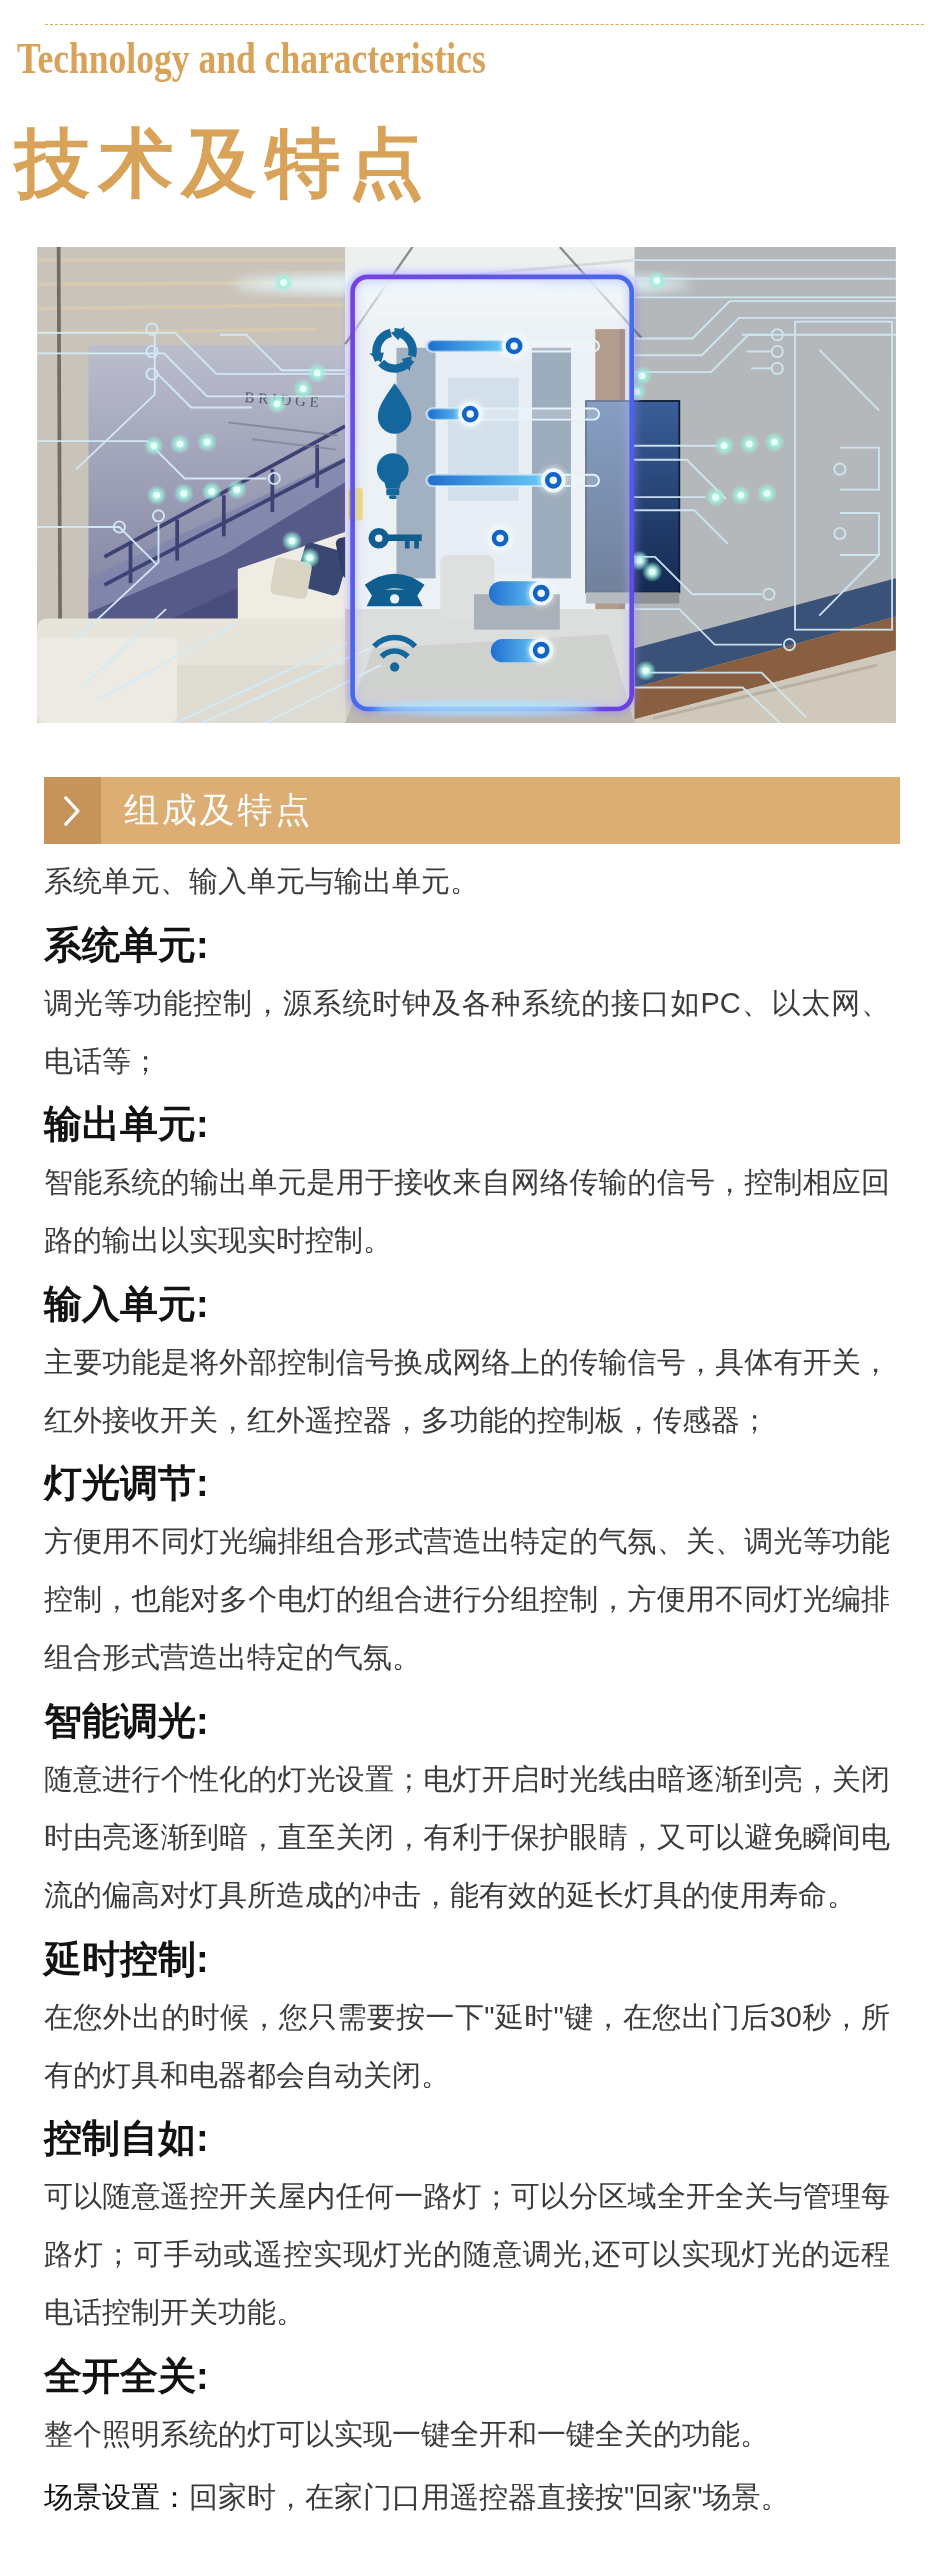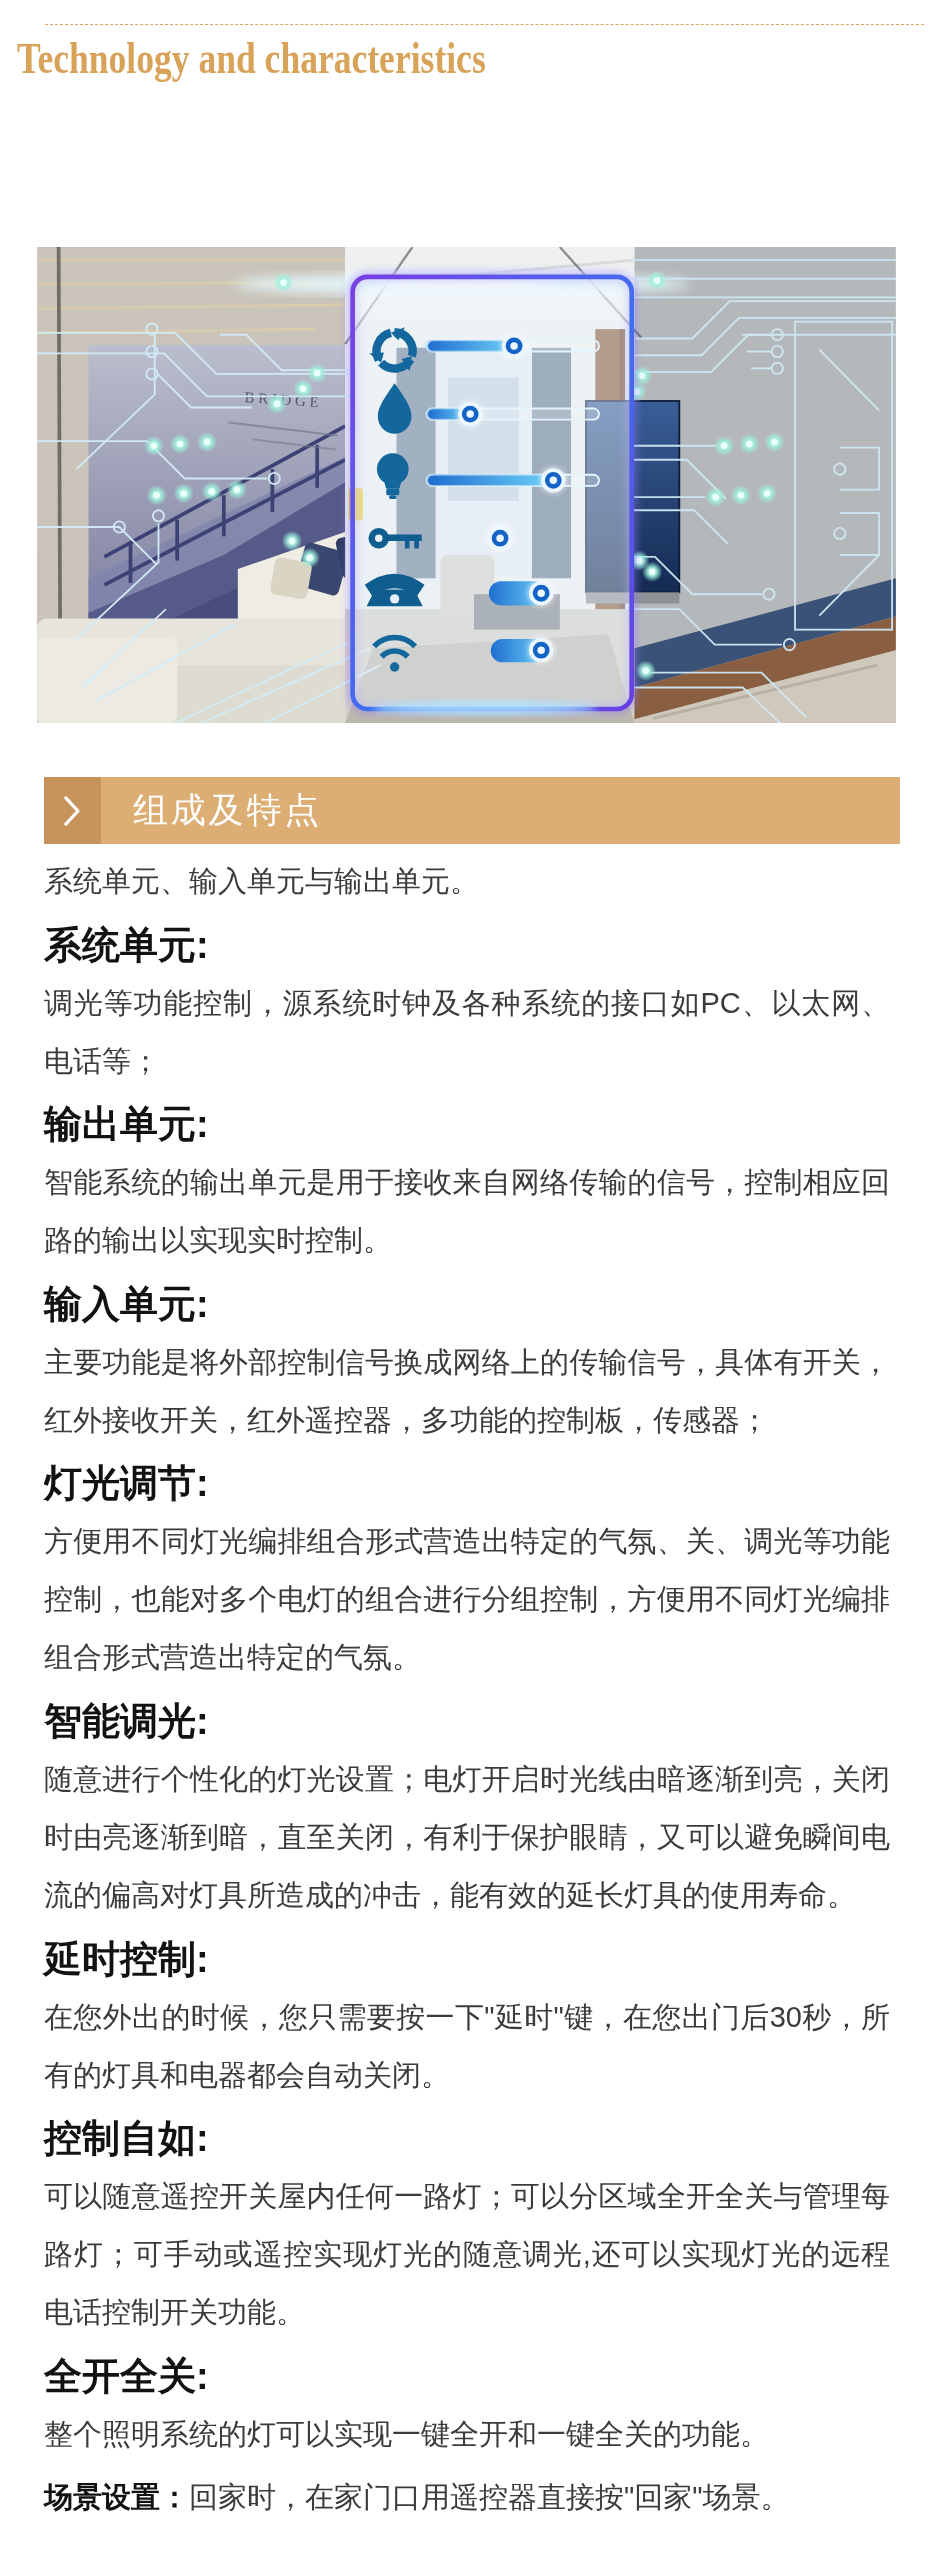--- a/index.html
+++ b/index.html
@@ -11,35 +11,36 @@
         font-family:"Liberation Serif",serif;font-weight:700;font-size:45px;
         color:#d8a258;transform:scaleX(.79);transform-origin:left top;}
   .title-zh{position:absolute;left:15px;top:114px;white-space:nowrap;
         font-weight:700;font-size:75px;letter-spacing:8.4px;color:#d8a258;}
   .hero{position:absolute;left:37px;top:247px;width:859px;height:476px;}
   .hero svg{display:block;}
   .banner{position:absolute;left:44px;top:777px;width:856px;height:67px;
         background:#dcae74;display:flex;align-items:stretch;}
   .banner-chev{width:57px;background:#c6945a;display:flex;align-items:center;justify-content:center;}
   .banner-label{color:#ffffff;font-size:35px;letter-spacing:2.8px;display:flex;
-        align-items:center;padding-left:32px;text-align:right;}
+        align-items:center;padding-left:23px;text-align:right;}
   .content{position:absolute;left:44px;top:852px;width:846px;
         color:#3b3b3b;font-size:29px;line-height:58px;text-align:justify;}
   .content p{margin:0;}
   .blk{margin-top:5.6px;}
   .blk h3{margin:0;font-size:38px;line-height:58px;font-weight:700;color:#121212;text-align:left;}
-  .inline strong{font-weight:700;color:#121212;}
+  .inline strong{font-weight:400;color:#121212;}
 </style>
 </head>
 <body>
 
 <div class="page">
 
   <div class="rule"></div>
   <div class="title-en">Technology and characteristics</div>
+  <div class="title-zh">技术及特点</div>
 
   <div class="hero">
     <svg width="859" height="476" viewBox="0 0 920 510">
       <defs>
         <linearGradient id="bgg" x1="0" y1="0" x2="0" y2="1">
           <stop offset="0" stop-color="#eef2f4"></stop>
             <stop offset="1" stop-color="#c9cdd0"></stop>
         </linearGradient>
         <linearGradient id="mural" x1="0" y1="0" x2="0" y2="1">
           <stop offset="0" stop-color="#b9bdce"></stop>

